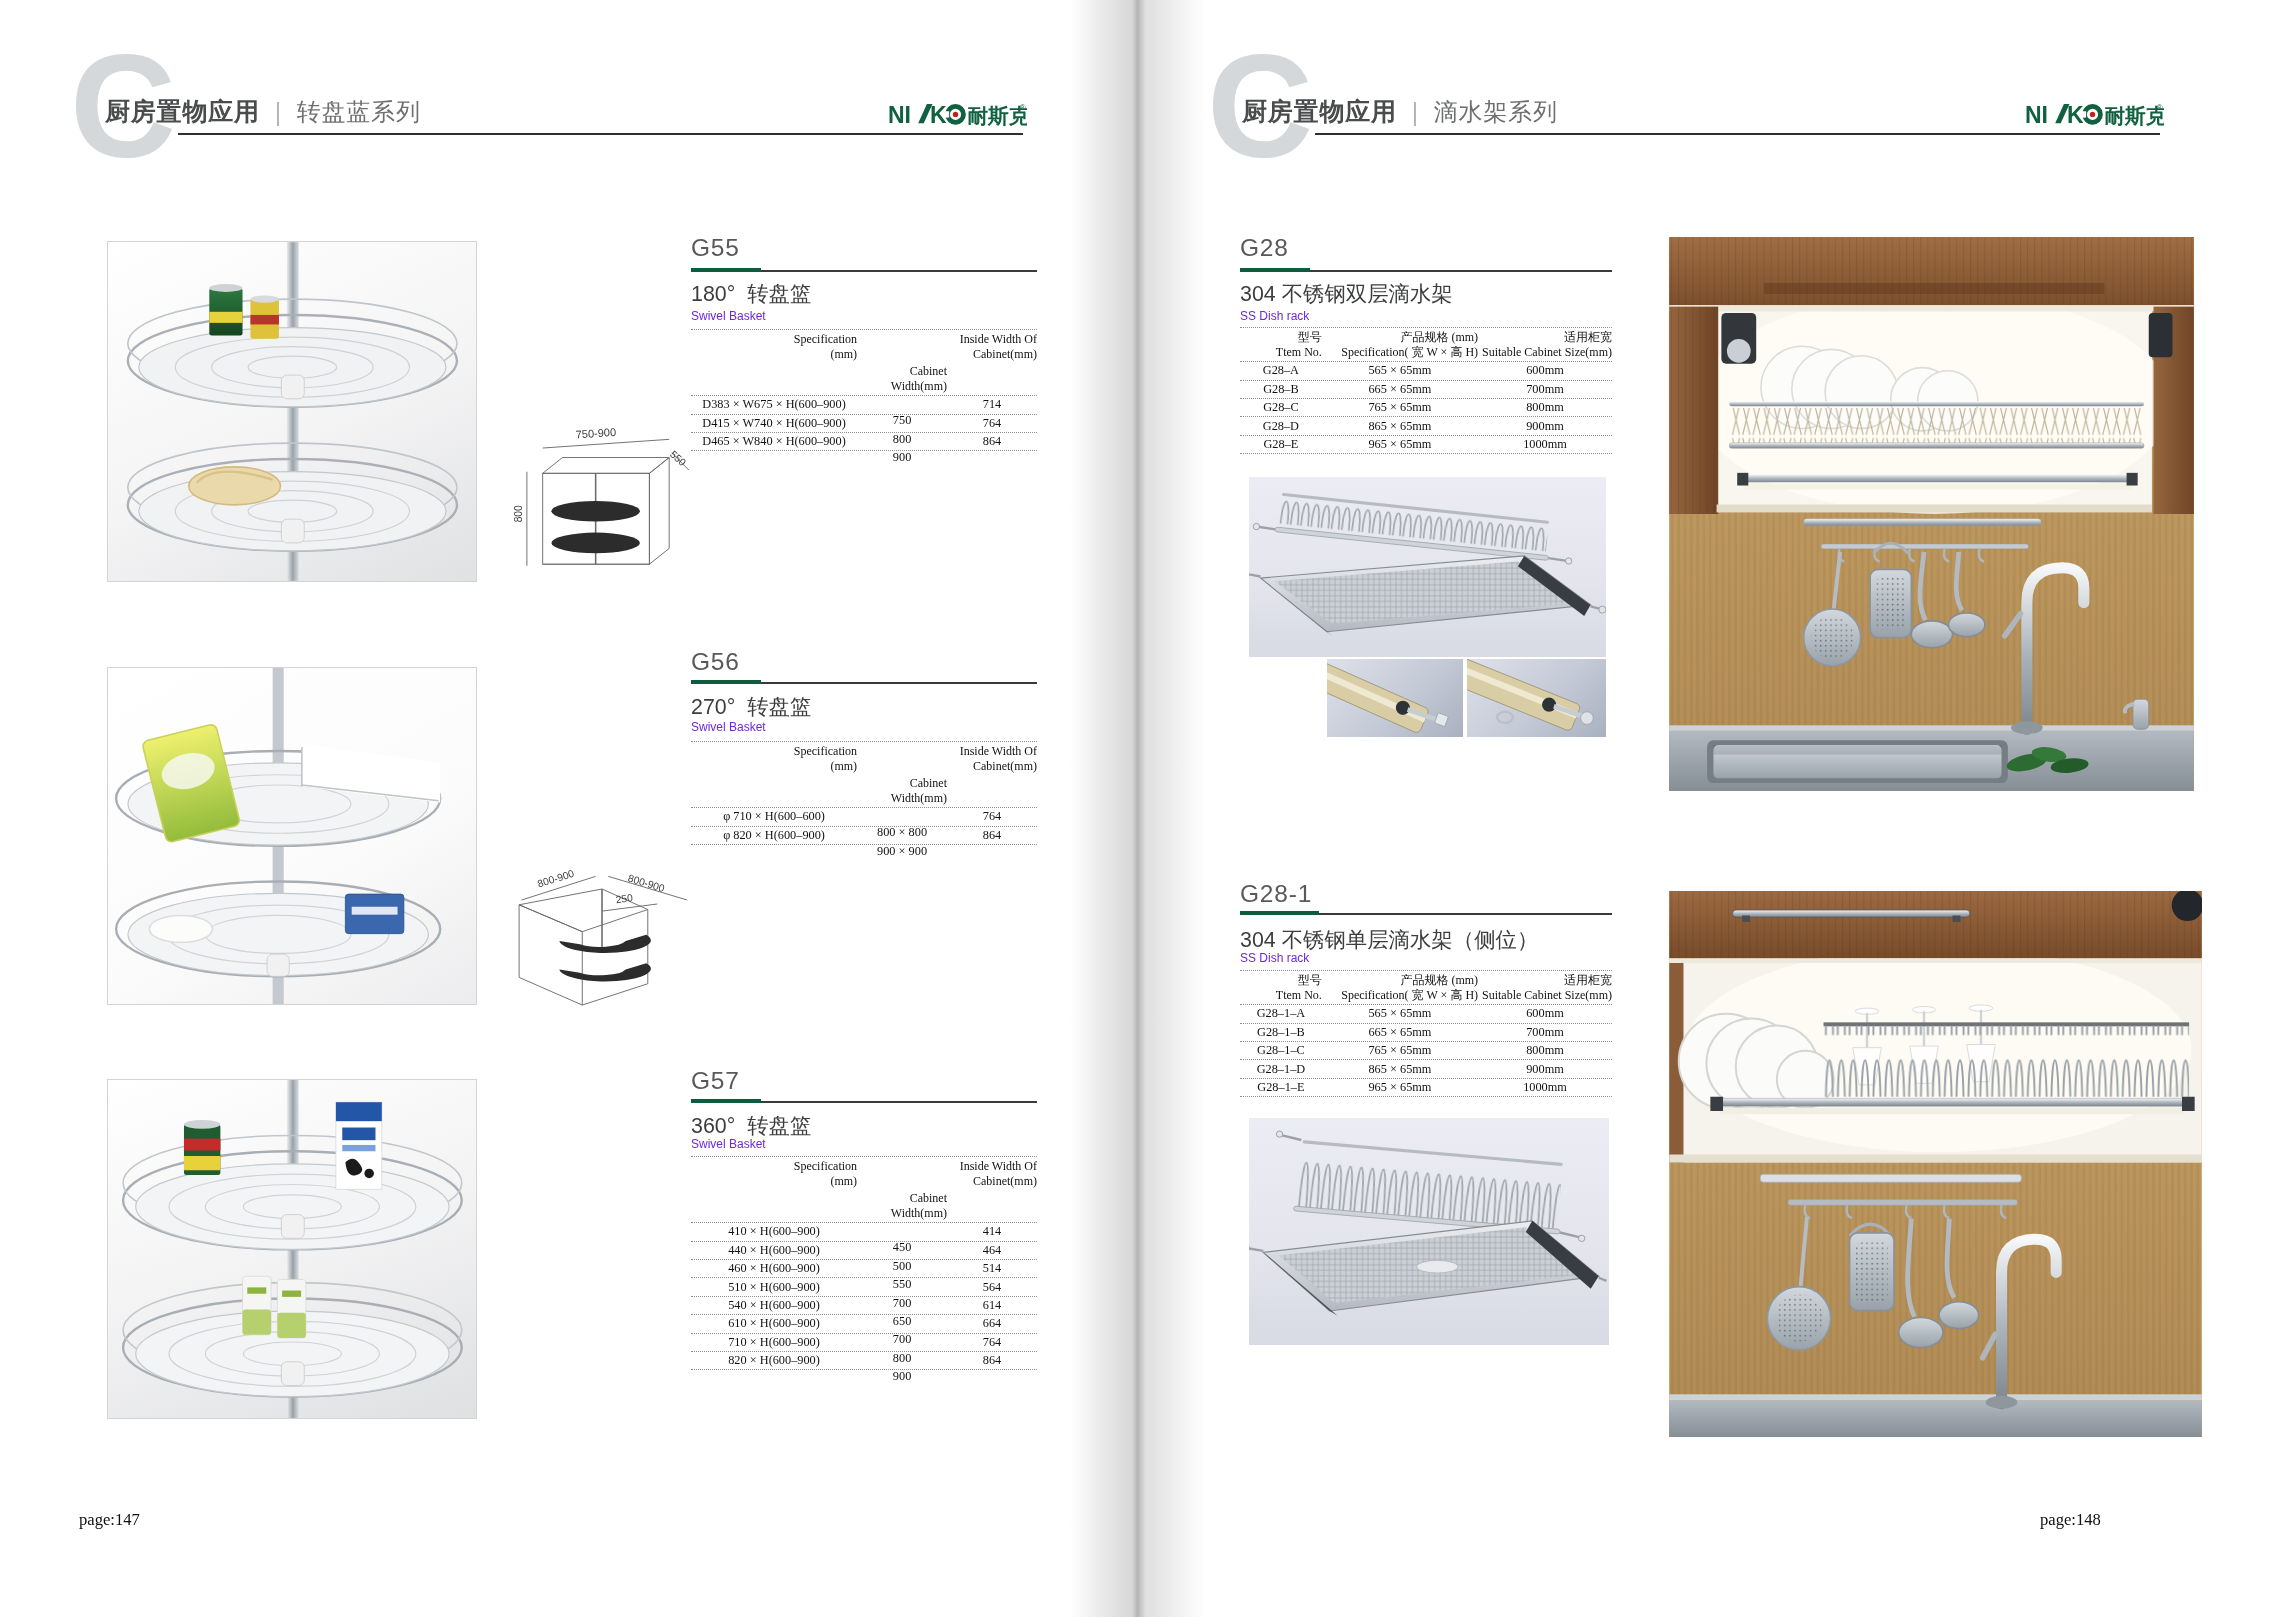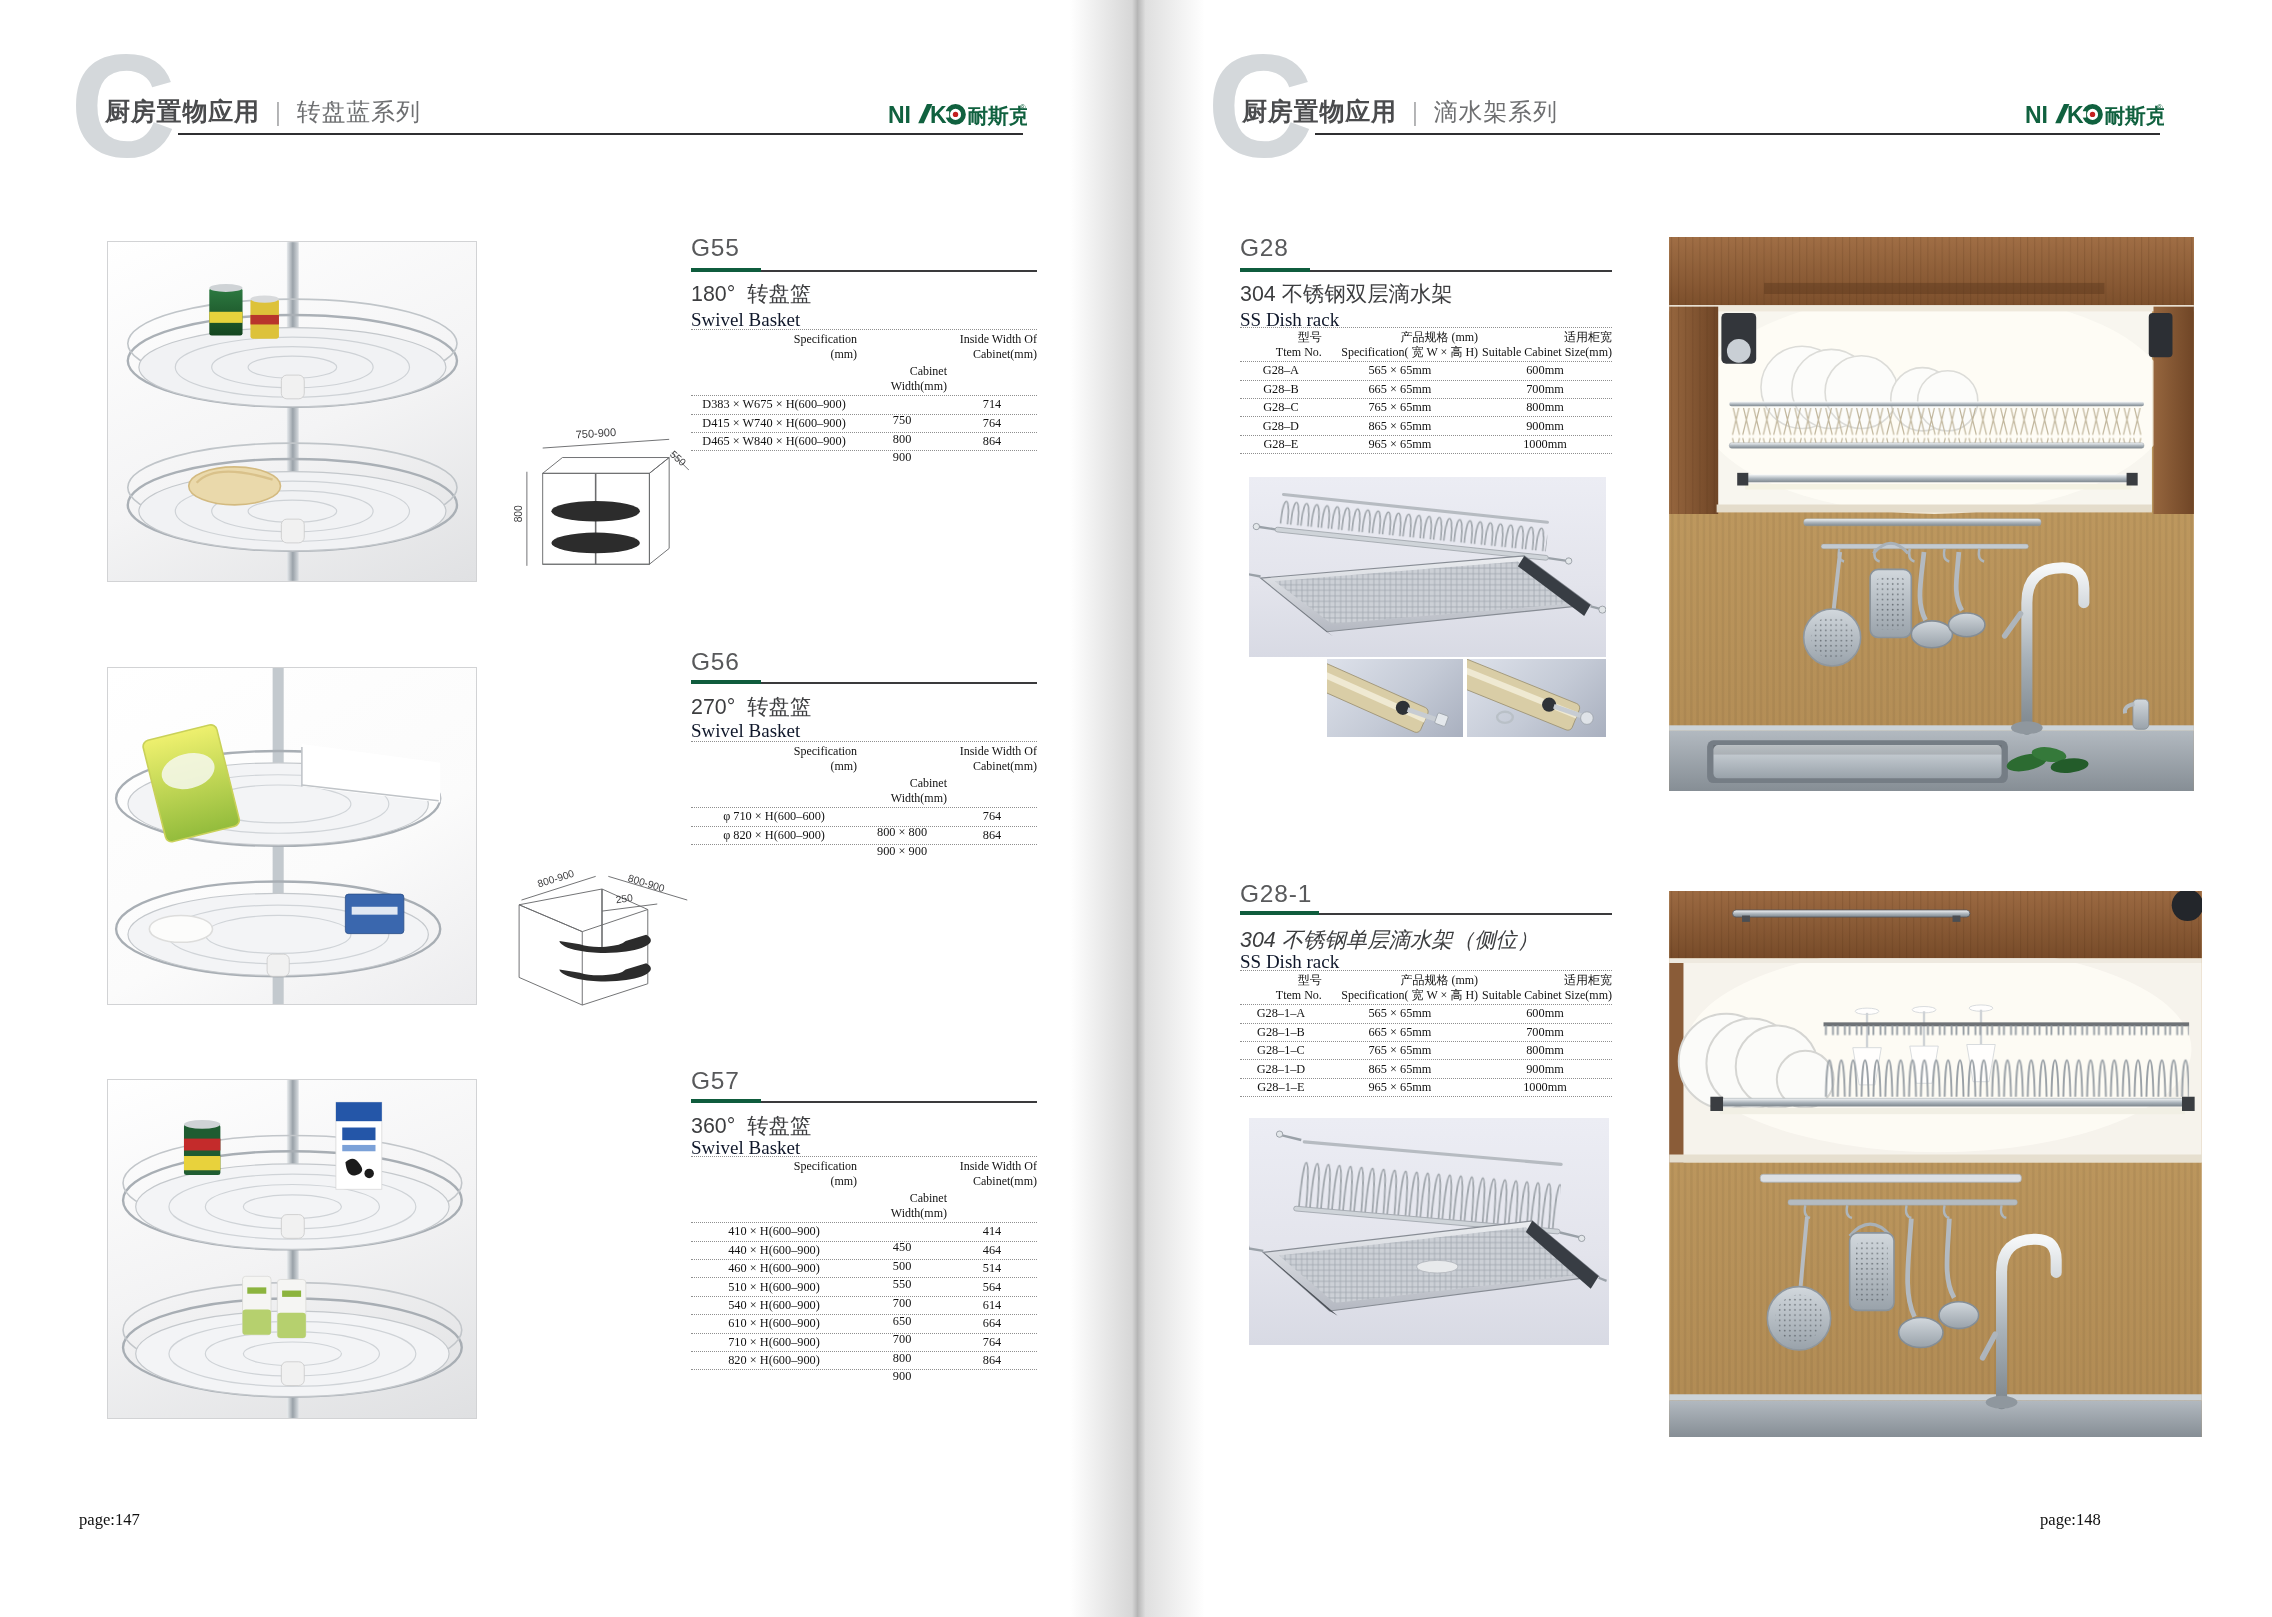--- a/index.html
+++ b/index.html
@@ -13,21 +13,21 @@
   .hdr{position:absolute;white-space:nowrap;font-size:25px;letter-spacing:0.8px;}
   .hdr .b{font-weight:bold;color:#4a4b4d;}
   .hdr .sep{color:#9b9c9e;font-weight:normal;padding:0 6.3px;font-size:24px;}
   .hdr .s{font-weight:normal;color:#6e6f71;font-size:24px;}
   .hdr-rule{position:absolute;height:1.6px;background:#2f2f31;}
   
   .sec-code{position:absolute;font-size:24.5px;color:#58595b;letter-spacing:0.8px;}
   .sec-rule{position:absolute;height:1.6px;background:#3a3a3c;}
   .sec-rule i{position:absolute;left:0;top:-1.6px;height:4px;width:70px;background:#0f5c3d;}
   .sec-cn{position:absolute;font-size:21.4px;color:#3c3d3f;white-space:pre;}
-  .sec-en{position:absolute;font-family:Liberation Serif, serif;font-size:19px;color:#0f172a;}
+  .sec-en{position:absolute;font-family:Liberation Sans, sans-serif;font-size:12px;color:#6d28d9;}
   
   .tbl{position:absolute;font-family:"Liberation Serif",serif;color:#111;}
   .thead{display:flex;border-top:1.6px dotted #8f8f8f;border-bottom:1.6px dotted #8f8f8f;padding:2.4px 0;}
   .th{text-align:right;font-size:12px;line-height:14.2px;}
   .tr{display:flex;align-items:center;height:17.4px;border-bottom:1.6px dotted #8f8f8f;}
   .td{text-align:center;font-size:12.3px;}
   .lt .c0{width:48%;} .lt .c1{width:26%;margin-top:32px;} .lt .c2{width:26%;}
   .rt .c0{width:22%;} .rt .c1{width:42%;} .rt .c2{width:36%;}
   
   .photo{position:absolute;overflow:hidden;}
@@ -640,21 +640,21 @@
           <rect x="586" y="584" width="20" height="38" rx="6" fill="url(#k1steel)" stroke="#868e95"></rect>
           <path d="M588,590 q-14,2 -12,12" stroke="#b4bbc1" stroke-width="5" fill="none"></path>
         </g>
       </svg>
     </div>
 
     <div class="sec-code" style="left:103px;top:880px;">G28-1</div>
     <div class="sec-rule" style="left:103px;top:913px;width:372px;">
         <i style="width:79px;"></i>
       </div>
-    <div class="sec-cn" style="left:103px;top:925px;font-style:italic;">304 不锈钢单层滴水架（侧位）</div>
+    <div class="sec-cn" style="left:103px;top:925px;">304 不锈钢单层滴水架（侧位）</div>
     <div class="sec-en" style="left:103px;top:951px;">SS Dish rack</div>
     <div class="tbl rt" style="left:103px;top:970px;width:372px;">
       <div class="thead">
           <div class="th c0">
             <div>型号</div>
             <div>Ttem No.</div>
           </div>
           <div class="th c1">
             <div>产品规格 (mm)</div>
             <div>Specification( 宽 W × 高 H)</div>

